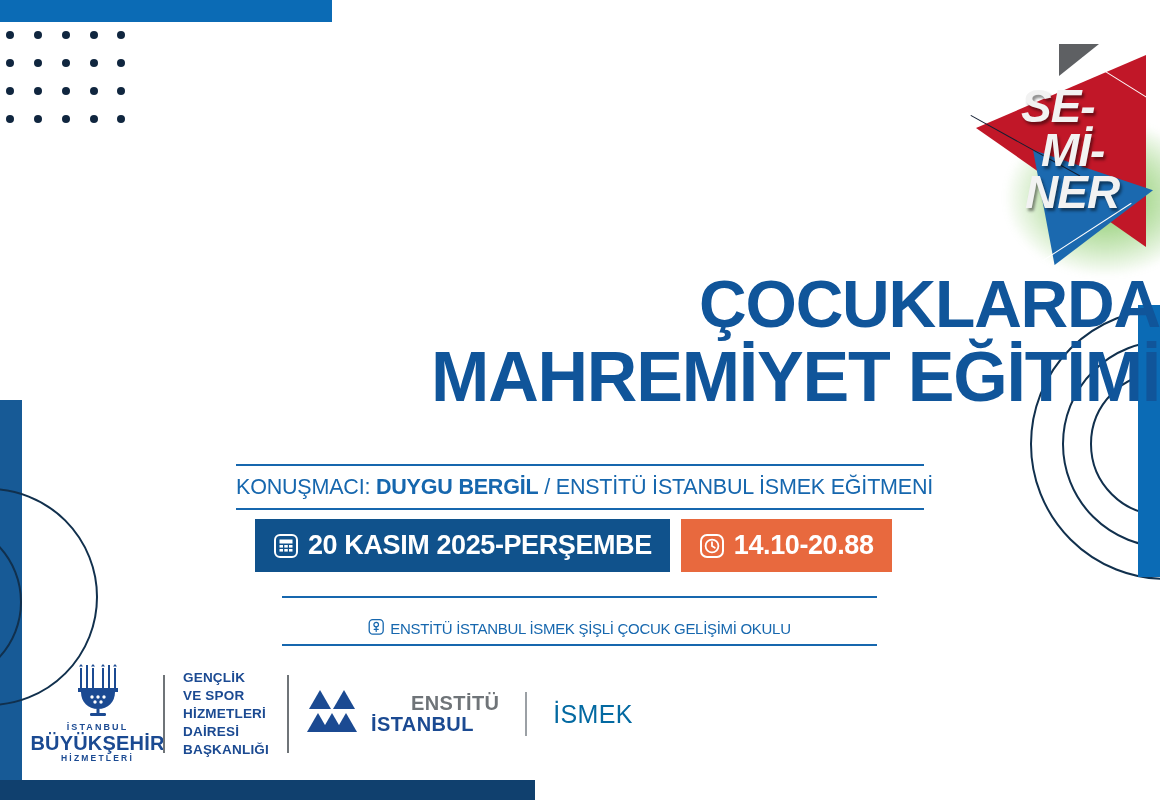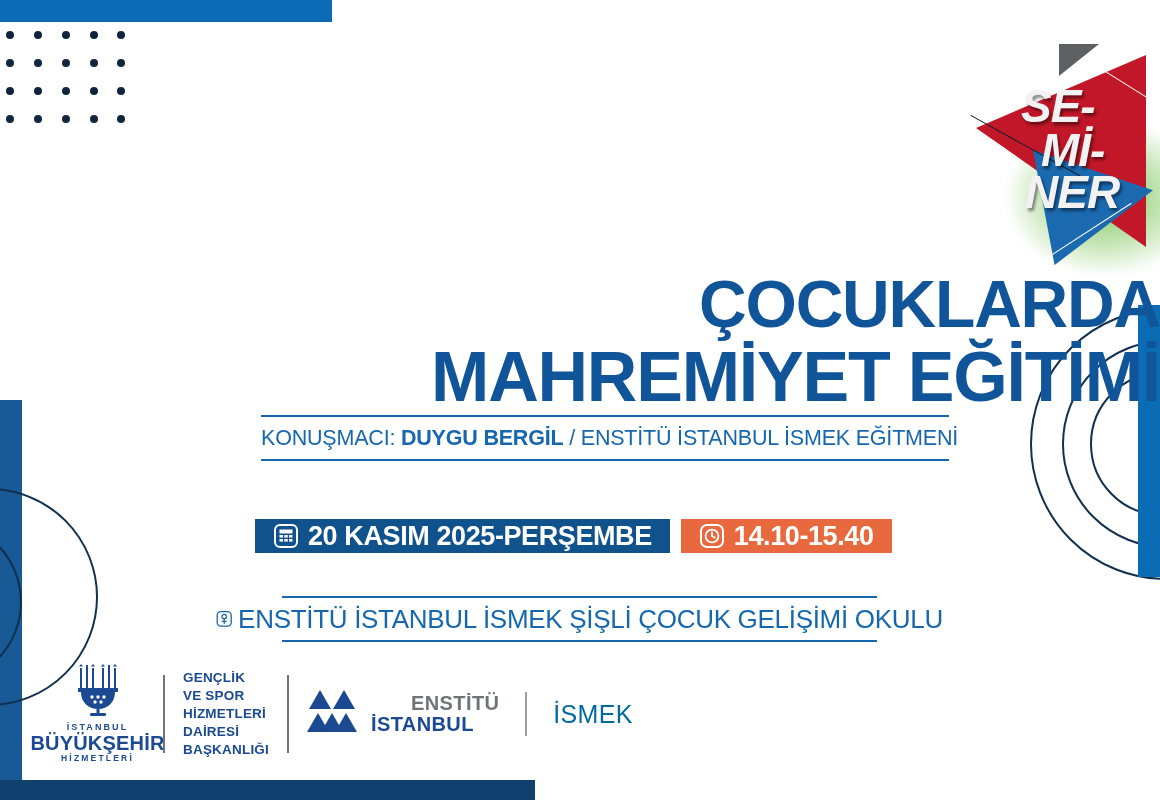--- a/index.html
+++ b/index.html
@@ -153,23 +153,22 @@
     font-weight: 800;
     font-size: 66px;
     line-height: 1.06;
     letter-spacing: -1.2px;
     font-family: "Liberation Sans", sans-serif;
   }
   .title .l2 { display: block; font-size: 70px; }
 
   .speaker-wrap {
     position: absolute;
-    left: 236px; top: 415px;
+    left: 236px; top: 464px;
     width: 688px;
-    margin-left: 25px;
   }
   .rule {
     height: 2px;
     background: #1667AE;
     width: 100%;
   }
   .speaker {
     text-align: center;
     color: #1667AE;
     font-size: 21.5px;
@@ -182,21 +181,21 @@
   .badges {
     position: absolute;
     left: 255px; top: 519px;
     display: flex;
     gap: 11px;
   }
   .badge {
     display: flex;
     align-items: center;
     gap: 9px;
-    height: 34px;
+    height: 53px;
     padding: 0 18px;
     color: #ffffff;
     font-weight: 800;
     font-size: 27px;
     letter-spacing: -0.4px;
     box-sizing: border-box;
   }
   .badge-date { background: #10528C; }
   .badge-time { background: #E8693E; }
   .badge svg { display: block; }
@@ -206,22 +205,22 @@
     left: 282px; top: 596px;
     width: 595px;
   }
   .venue-rule { height: 2px; background: #1667AE; width: 100%; }
   .venue {
     display: flex;
     align-items: center;
     justify-content: center;
     gap: 5px;
     color: #1667AE;
-    font-size: 26px;
-    padding: 6px 0 5px 0;
+    font-size: 15px;
+    padding: 20px 0 5px 0;
     white-space: nowrap;
     letter-spacing: -0.3px;
   }
 
   
   .footer {
     position: absolute;
     left: 50px; top: 664px;
     display: flex;
     align-items: center;
@@ -353,21 +352,21 @@
       <span>20 KASIM 2025-PERŞEMBE</span>
     </div>
     <div class="badge badge-time">
       <span>
         <svg width="26" height="26" viewBox="0 0 26 26" fill="none">
           <rect x="2" y="2" width="22" height="22" rx="6" stroke="#ffffff" stroke-width="2"></rect>
           <circle cx="13" cy="13" r="6.4" stroke="#ffffff" stroke-width="1.8"></circle>
           <path d="M13 9.2V13L15.8 14.8" stroke="#ffffff" stroke-width="1.8" stroke-linecap="round"></path>
         </svg>
       </span>
-      <span>14.10-15.40</span>
+      <span>14.10-20.88</span>
     </div>
   </div>
 
   <div class="venue-wrap">
     <div class="venue-rule"></div>
     <div class="venue">
       <span>
         <svg width="17" height="18" viewBox="0 0 17 18" fill="none">
           <rect x="1.2" y="1.6" width="14" height="14.6" rx="3.6" stroke="#1667AE" stroke-width="1.3"></rect>
           <circle cx="8.2" cy="6.6" r="2.3" stroke="#1667AE" stroke-width="1.2"></circle>

